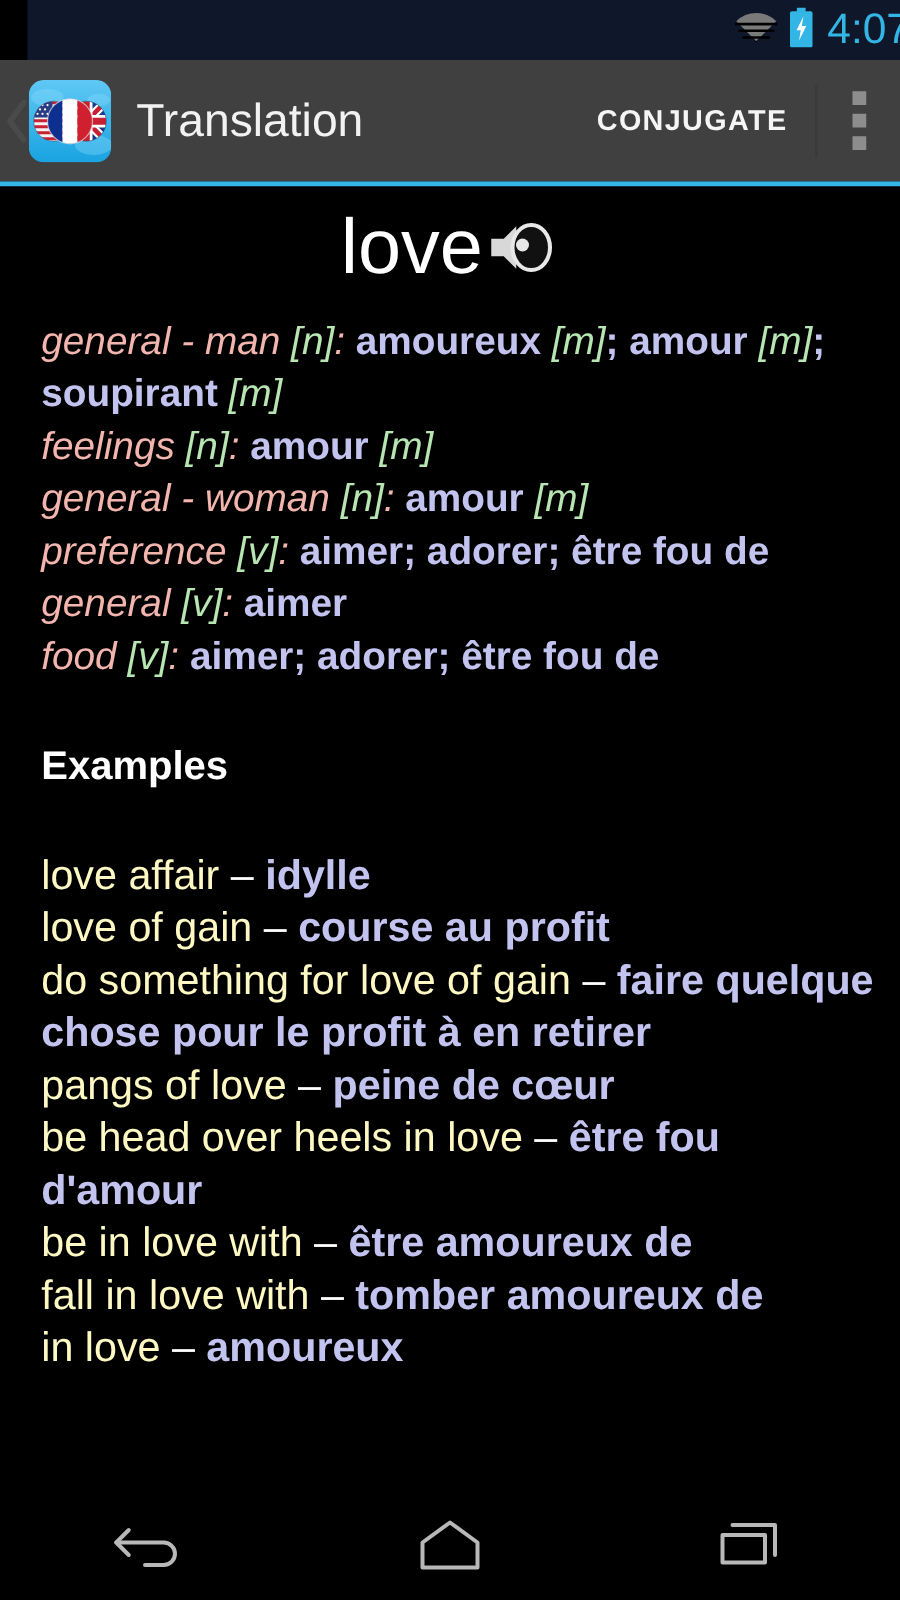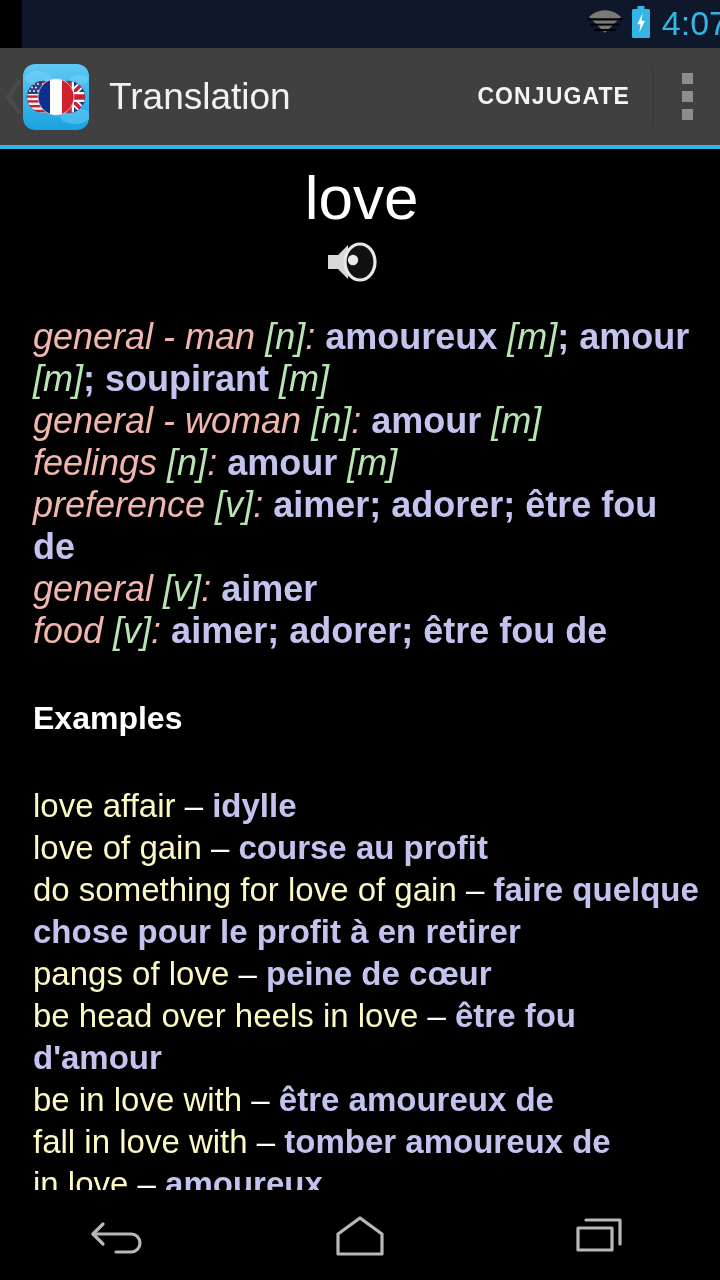--- a/index.html
+++ b/index.html
@@ -93,34 +93,33 @@
   
   .content {
     padding:0 16px;
     height:calc(1280px - 48px - 97px - 4px - 90px);
     overflow:hidden;
   }
   .headword-row {
     display:flex; align-items:center; justify-content:center;
     padding-top:16px;
     padding-right:14px;
-    flex-direction:column;
   }
   .headword {
     color:#ffffff;
     font-size:62px;
     font-weight:300;
     line-height:1.05;
     padding-left:17px;
   }
   .speaker-btn { width:64px; height:64px; display:flex; align-items:center; justify-content:center; }
 
   .senses { margin-top:22px; }
   .sense-line {
-    font-size:36px;
+    font-size:31px;
     line-height:42px;
     padding-left:17px;
     text-indent:-0px;
     margin-bottom:0;
     word-wrap:break-word;
   }
   .sense-line .cat {
     color:#f3b6ae;
     font-style:italic;
     font-weight:400;
@@ -295,22 +294,22 @@
       <svg width="58" height="56" viewBox="0 0 58 56">
         <path d="M4 21 L14 21 L24 11 L24 45 L14 35 L4 35 Z" fill="#d8d8d8"></path>
         <ellipse cx="36" cy="28" rx="15" ry="18" fill="#111111" stroke="#e8e8e8" stroke-width="3.2"></ellipse>
         <circle cx="29" cy="26" r="5.2" fill="#e8e8e8"></circle>
       </svg>
     </div>
   </div>
 
   <div class="senses">
       <div class="sense-line"><span class="cat">general - man </span><span class="pos">[n]</span><span class="colon">: </span><span class="tr">amoureux </span><span class="gen">[m]</span><span class="semi">; </span><span class="tr">amour </span><span class="gen">[m]</span><span class="semi">; </span><span class="tr">soupirant </span><span class="gen">[m]</span></div>
+      <div class="sense-line"><span class="cat">feelings </span><span class="pos">[n]</span><span class="colon">: </span><span class="tr">amour </span><span class="gen">[m]</span></div>
       <div class="sense-line"><span class="cat">general - woman </span><span class="pos">[n]</span><span class="colon">: </span><span class="tr">amour </span><span class="gen">[m]</span></div>
-      <div class="sense-line"><span class="cat">feelings </span><span class="pos">[n]</span><span class="colon">: </span><span class="tr">amour </span><span class="gen">[m]</span></div>
       <div class="sense-line"><span class="cat">preference </span><span class="pos">[v]</span><span class="colon">: </span><span class="tr">aimer</span><span class="semi">; </span><span class="tr">adorer</span><span class="semi">; </span><span class="tr">être fou de</span></div>
       <div class="sense-line"><span class="cat">general </span><span class="pos">[v]</span><span class="colon">: </span><span class="tr">aimer</span></div>
       <div class="sense-line"><span class="cat">food </span><span class="pos">[v]</span><span class="colon">: </span><span class="tr">aimer</span><span class="semi">; </span><span class="tr">adorer</span><span class="semi">; </span><span class="tr">être fou de</span></div>
     </div>
 
   <div class="examples-head">Examples</div>
 
   <div class="examples-list">
       <div class="ex-line"><span class="en">love affair </span><span class="dash">– </span><span class="fr">idylle</span></div>
       <div class="ex-line"><span class="en">love of gain </span><span class="dash">– </span><span class="fr">course au profit</span></div>

